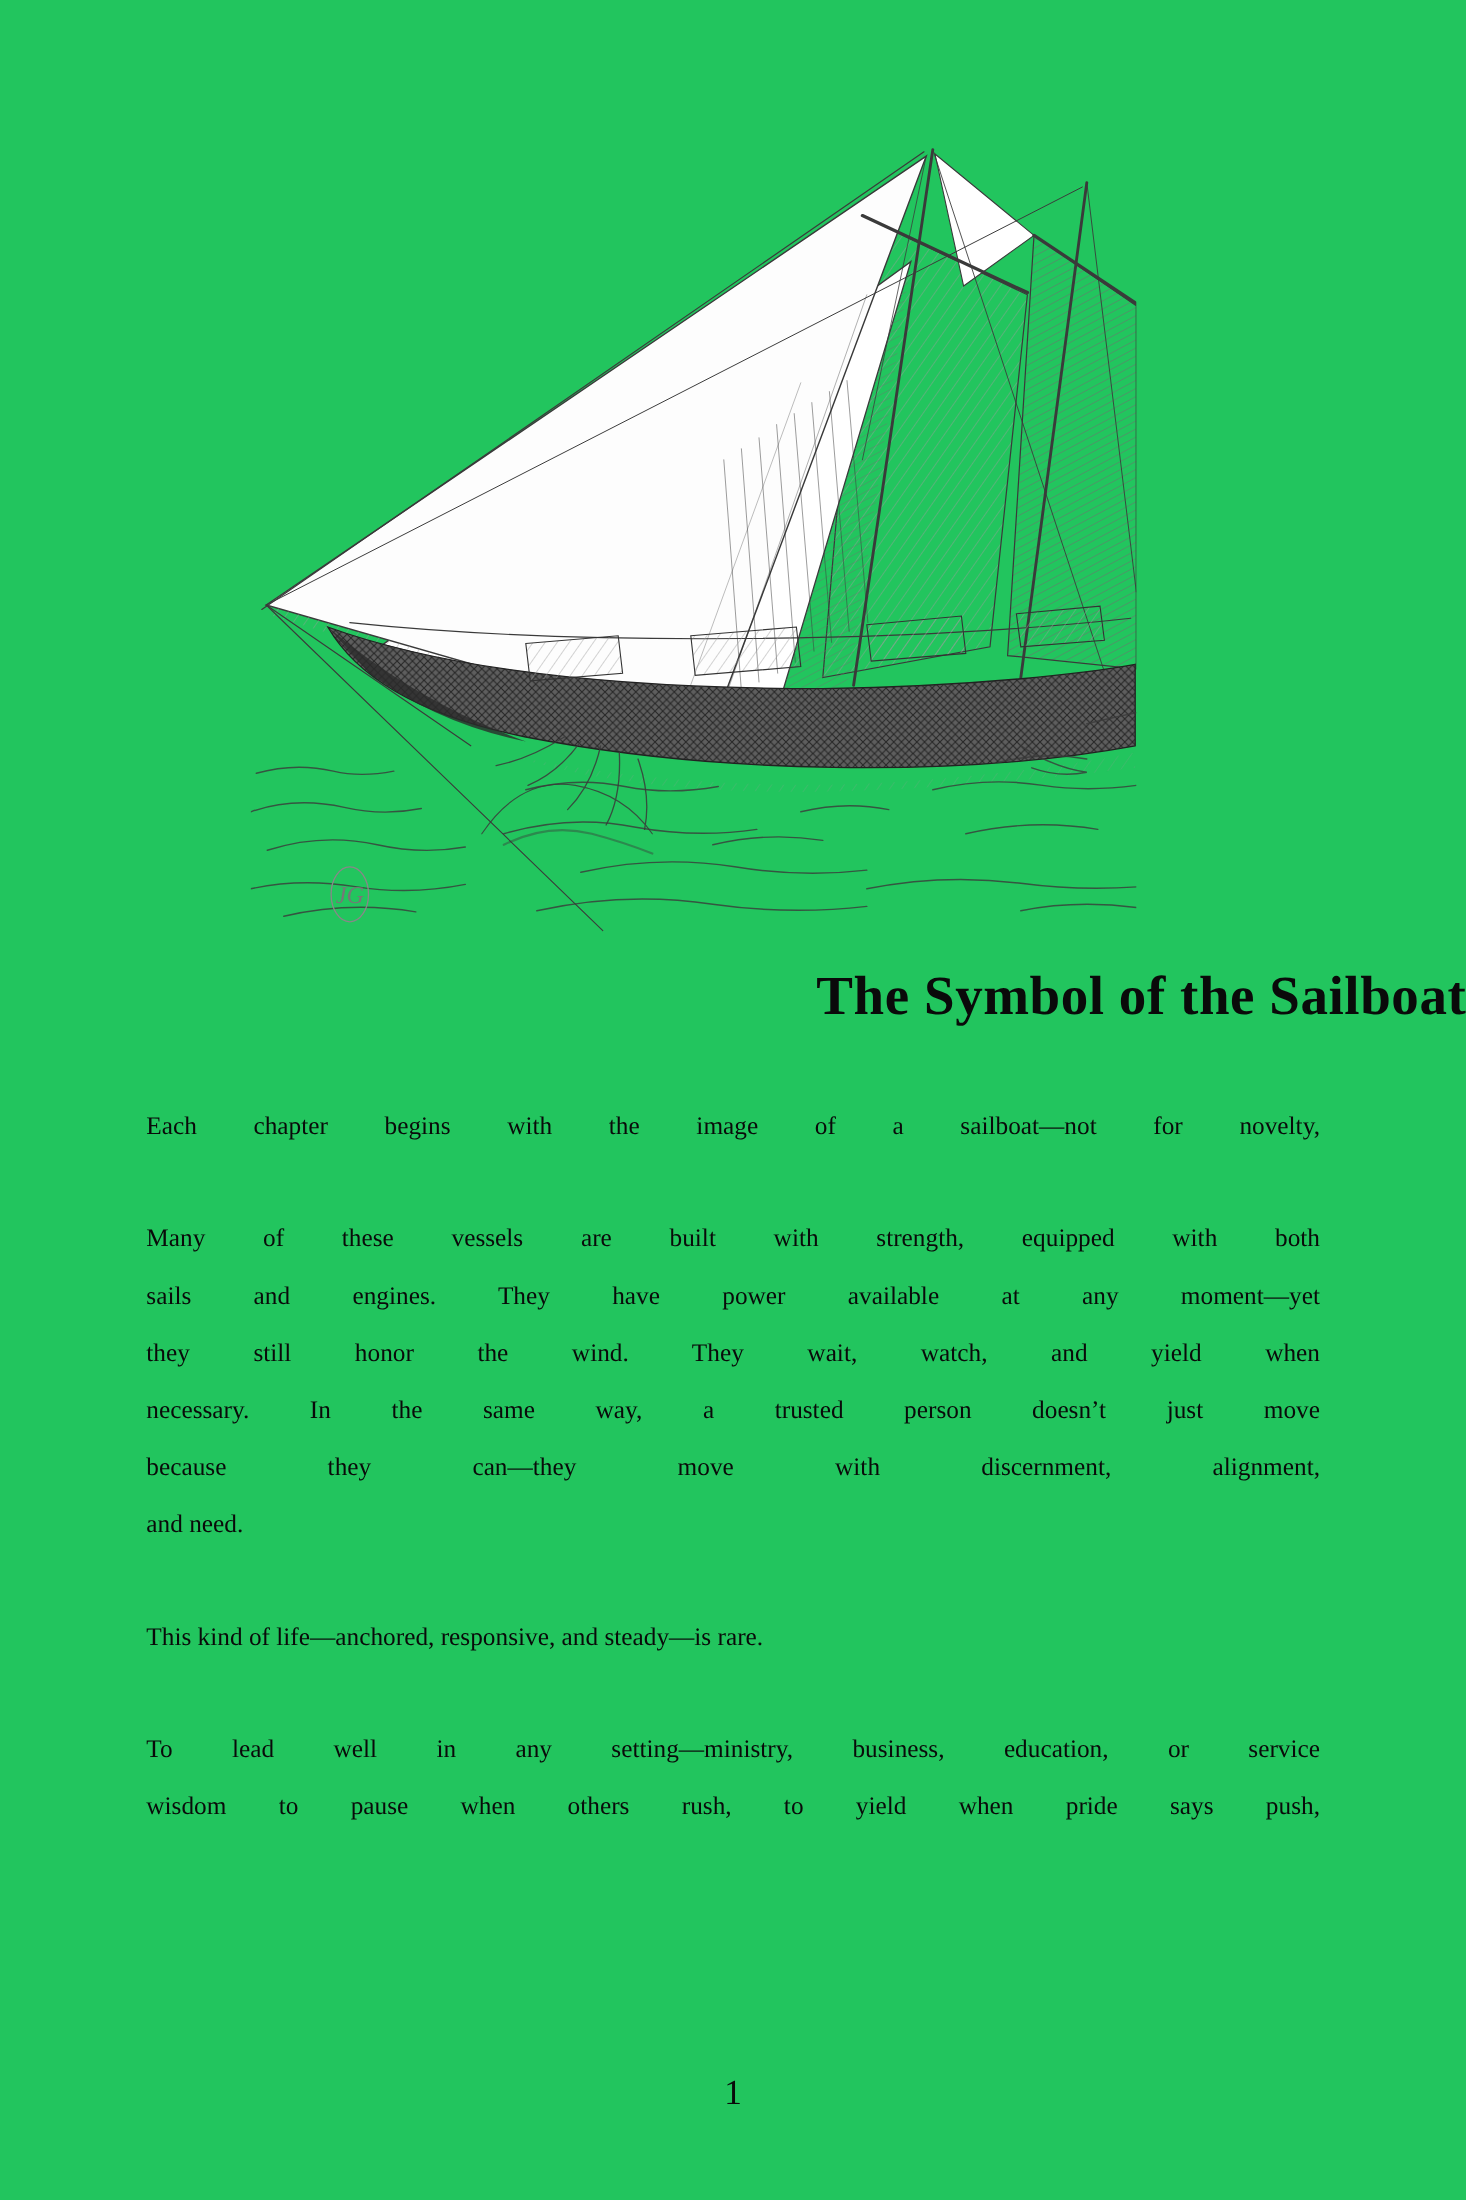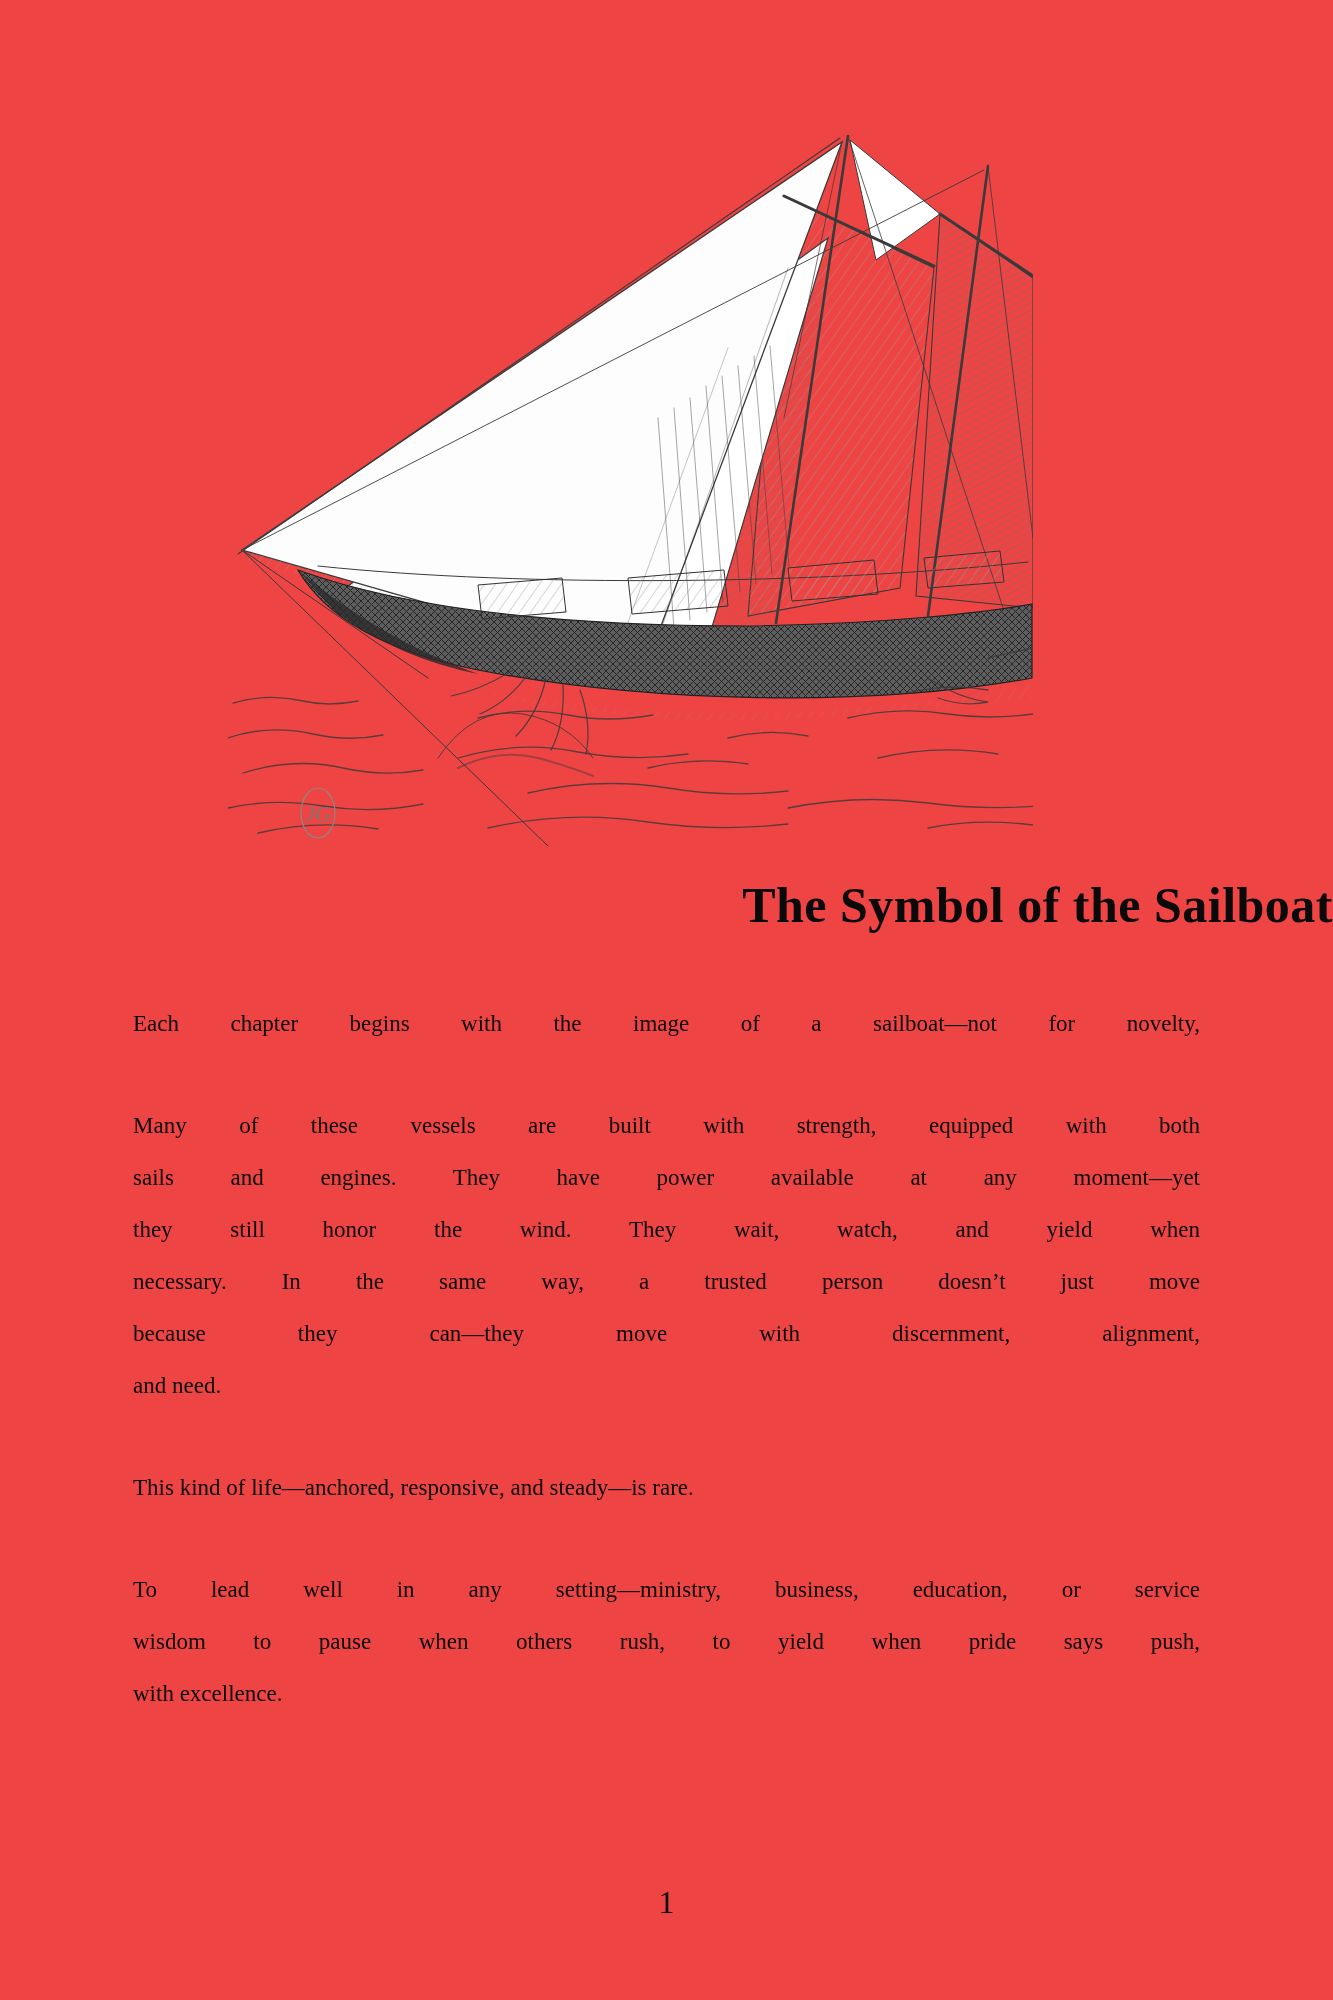--- a/index.html
+++ b/index.html
@@ -1,20 +1,20 @@
 <!DOCTYPE html>
 <html><head>
 <meta charset="utf-8">
 <style>
   html,body{margin:0;padding:0;background:#ffffff;}
   .page{
     position:relative;
     width:1333px;
     height:2000px;
-    background:#ef4444;
+    background:#22c55e;
     overflow:hidden;
     font-family:"Liberation Serif","DejaVu Serif",serif;
     color:#0a0a0a;
   }
   .figure{
     position:absolute;
     left:228px;
     top:118px;
     width:805px;
     height:730px;
@@ -176,19 +176,18 @@
         <div class="line">necessary. In the same way, a trusted person doesn’t just move</div>
         <div class="line">because they can—they move with discernment, alignment,</div>
         <div class="line last">and need.</div>
       </div>
       <div class="paragraph">
         <div class="line last">This kind of life—anchored, responsive, and steady—is rare.</div>
       </div>
       <div class="paragraph">
         <div class="line">To lead well in any setting—ministry, business, education, or service</div>
         <div class="line">wisdom to pause when others rush, to yield when pride says push,</div>
-        <div class="line last">with excellence.</div>
       </div>
     </div>
 
   <div class="page-number">1</div>
 
 </div>
 
 </body></html>

